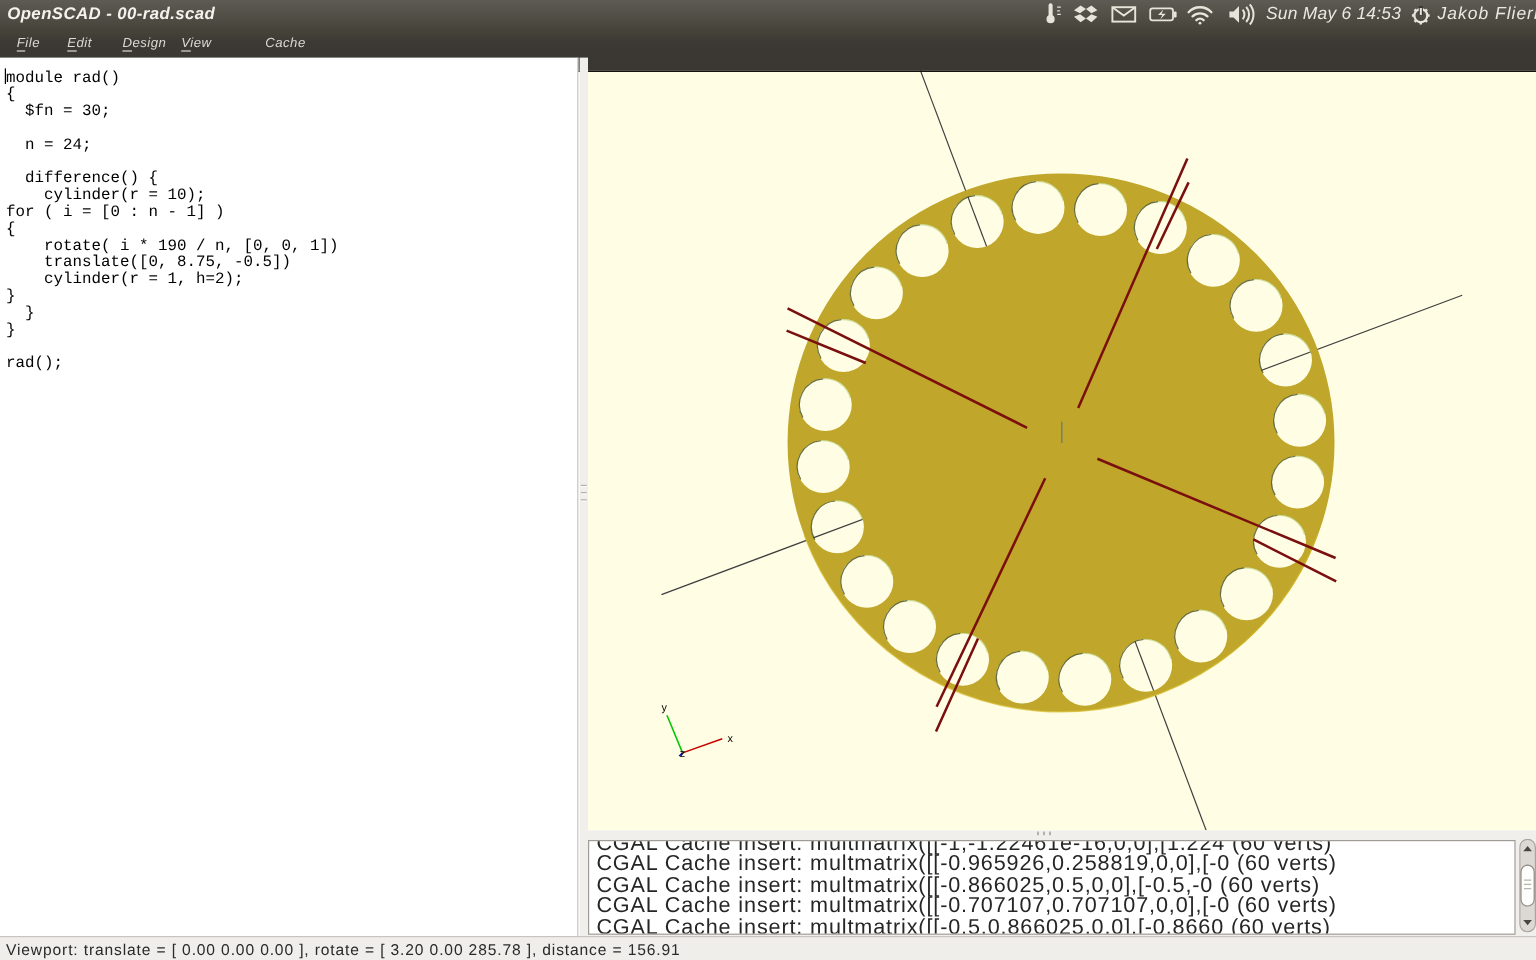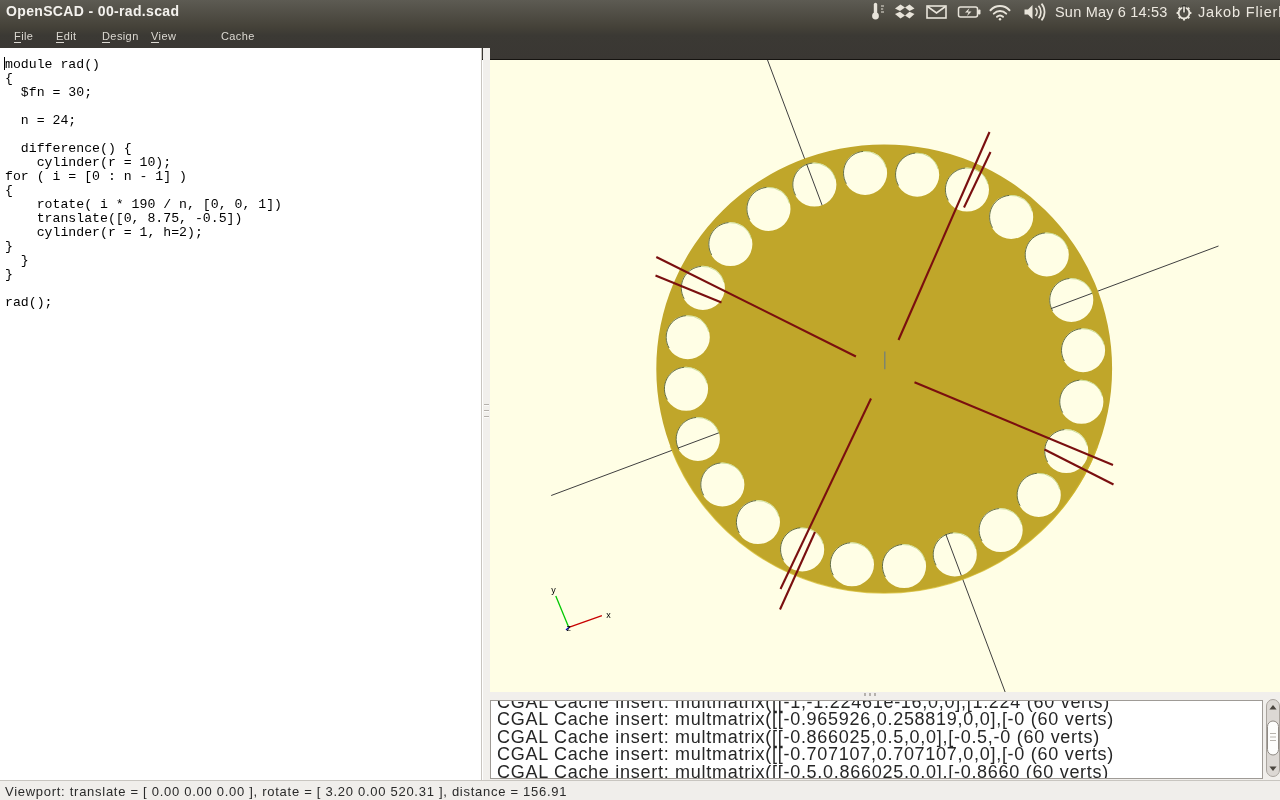--- a/index.html
+++ b/index.html
@@ -1,17 +1,17 @@
 <!DOCTYPE html>
 <html><head><meta charset="utf-8"><style>
 * { margin:0; padding:0; box-sizing:border-box; }
 body { width:1280px; height:800px; overflow:hidden; font-family:"Liberation Sans",sans-serif; position:relative; background:#fff; }
 #panel { position:absolute; left:0; top:0; width:1280px; height:60px;
   background:linear-gradient(to bottom,#5d5b53 0%,#454239 45%,#3b3934 60%,#3a3733 100%);
-  border-bottom:1px solid #151310; }
+  border-bottom:1px solid #151310;font-style:italic; }
 #title { position:absolute; left:6px; top:3px; font-size:14px; font-weight:bold; color:#f4f2ee; letter-spacing:0.35px; }
 .menu { position:absolute; top:30px; font-size:11px; letter-spacing:0.4px; color:#dcd9d2; }
 .menu u { text-decoration:none; border-bottom:1px solid #dcd9d2; }
 .trayt { position:absolute; font-size:14.5px; color:#ece8e0; top:4px; letter-spacing:0.2px; white-space:nowrap; }
 #editor { position:absolute; left:0; top:48px; width:482px; height:732px; background:#fff; border-right:1px solid #c9c5c0; }
 #code { position:absolute; left:5px; top:10px; font-family:"Liberation Mono",monospace; font-size:13.2px; line-height:14px; color:#000; white-space:pre; }
 #caret { position:absolute; left:4px; top:57px; width:1px; height:13px; background:#000; }
 #vsplit { position:absolute; left:483px; top:48px; width:7px; height:732px; background:#f1efec; }
 #hsplit { position:absolute; left:490px; top:692px; width:790px; height:108px; background:#f1efec; }
 #console { position:absolute; left:490px; top:700px; width:773px; height:79px; background:#fff; border:1px solid #9f9b96; overflow:hidden; }
@@ -192,14 +192,14 @@
     <div id="ctext">CGAL Cache insert: multmatrix([[-1,-1.22461e-16,0,0],[1.224 (60 verts)<br>CGAL Cache insert: multmatrix([[-0.965926,0.258819,0,0],[-0 (60 verts)<br>CGAL Cache insert: multmatrix([[-0.866025,0.5,0,0],[-0.5,-0 (60 verts)<br>CGAL Cache insert: multmatrix([[-0.707107,0.707107,0,0],[-0 (60 verts)<br>CGAL Cache insert: multmatrix([[-0.5,0.866025,0,0],[-0.8660 (60 verts)</div>
   </div>
 <svg style="position:absolute;left:1266px;top:699px" width="14" height="78" viewBox="0 0 14 78">
   <rect x="0.5" y="0.5" width="13" height="77" rx="6.5" fill="#dcd8d4" stroke="#a9a49e"></rect>
   <rect x="1.5" y="22" width="11" height="34" rx="5.5" fill="#fdfdfc" stroke="#8f8a84"></rect>
   <path d="M4 34.5 h6 M4 38 h6 M4 41.5 h6" stroke="#b8b4ae" stroke-width="1"></path>
   <path d="M7 6 l3.6 4.4 h-7.2 Z" fill="#4a453f"></path>
   <path d="M7 72 l3.6 -4.4 h-7.2 Z" fill="#4a453f"></path>
 </svg>
 <div id="status">
-    <div id="stext">Viewport: translate = [ 0.00 0.00 0.00 ], rotate = [ 3.20 0.00 520.31 ], distance = 156.91</div>
+    <div id="stext">Viewport: translate = [ 0.00 0.00 0.00 ], rotate = [ 3.20 0.00 285.78 ], distance = 156.91</div>
   </div>
 
 </body></html>

